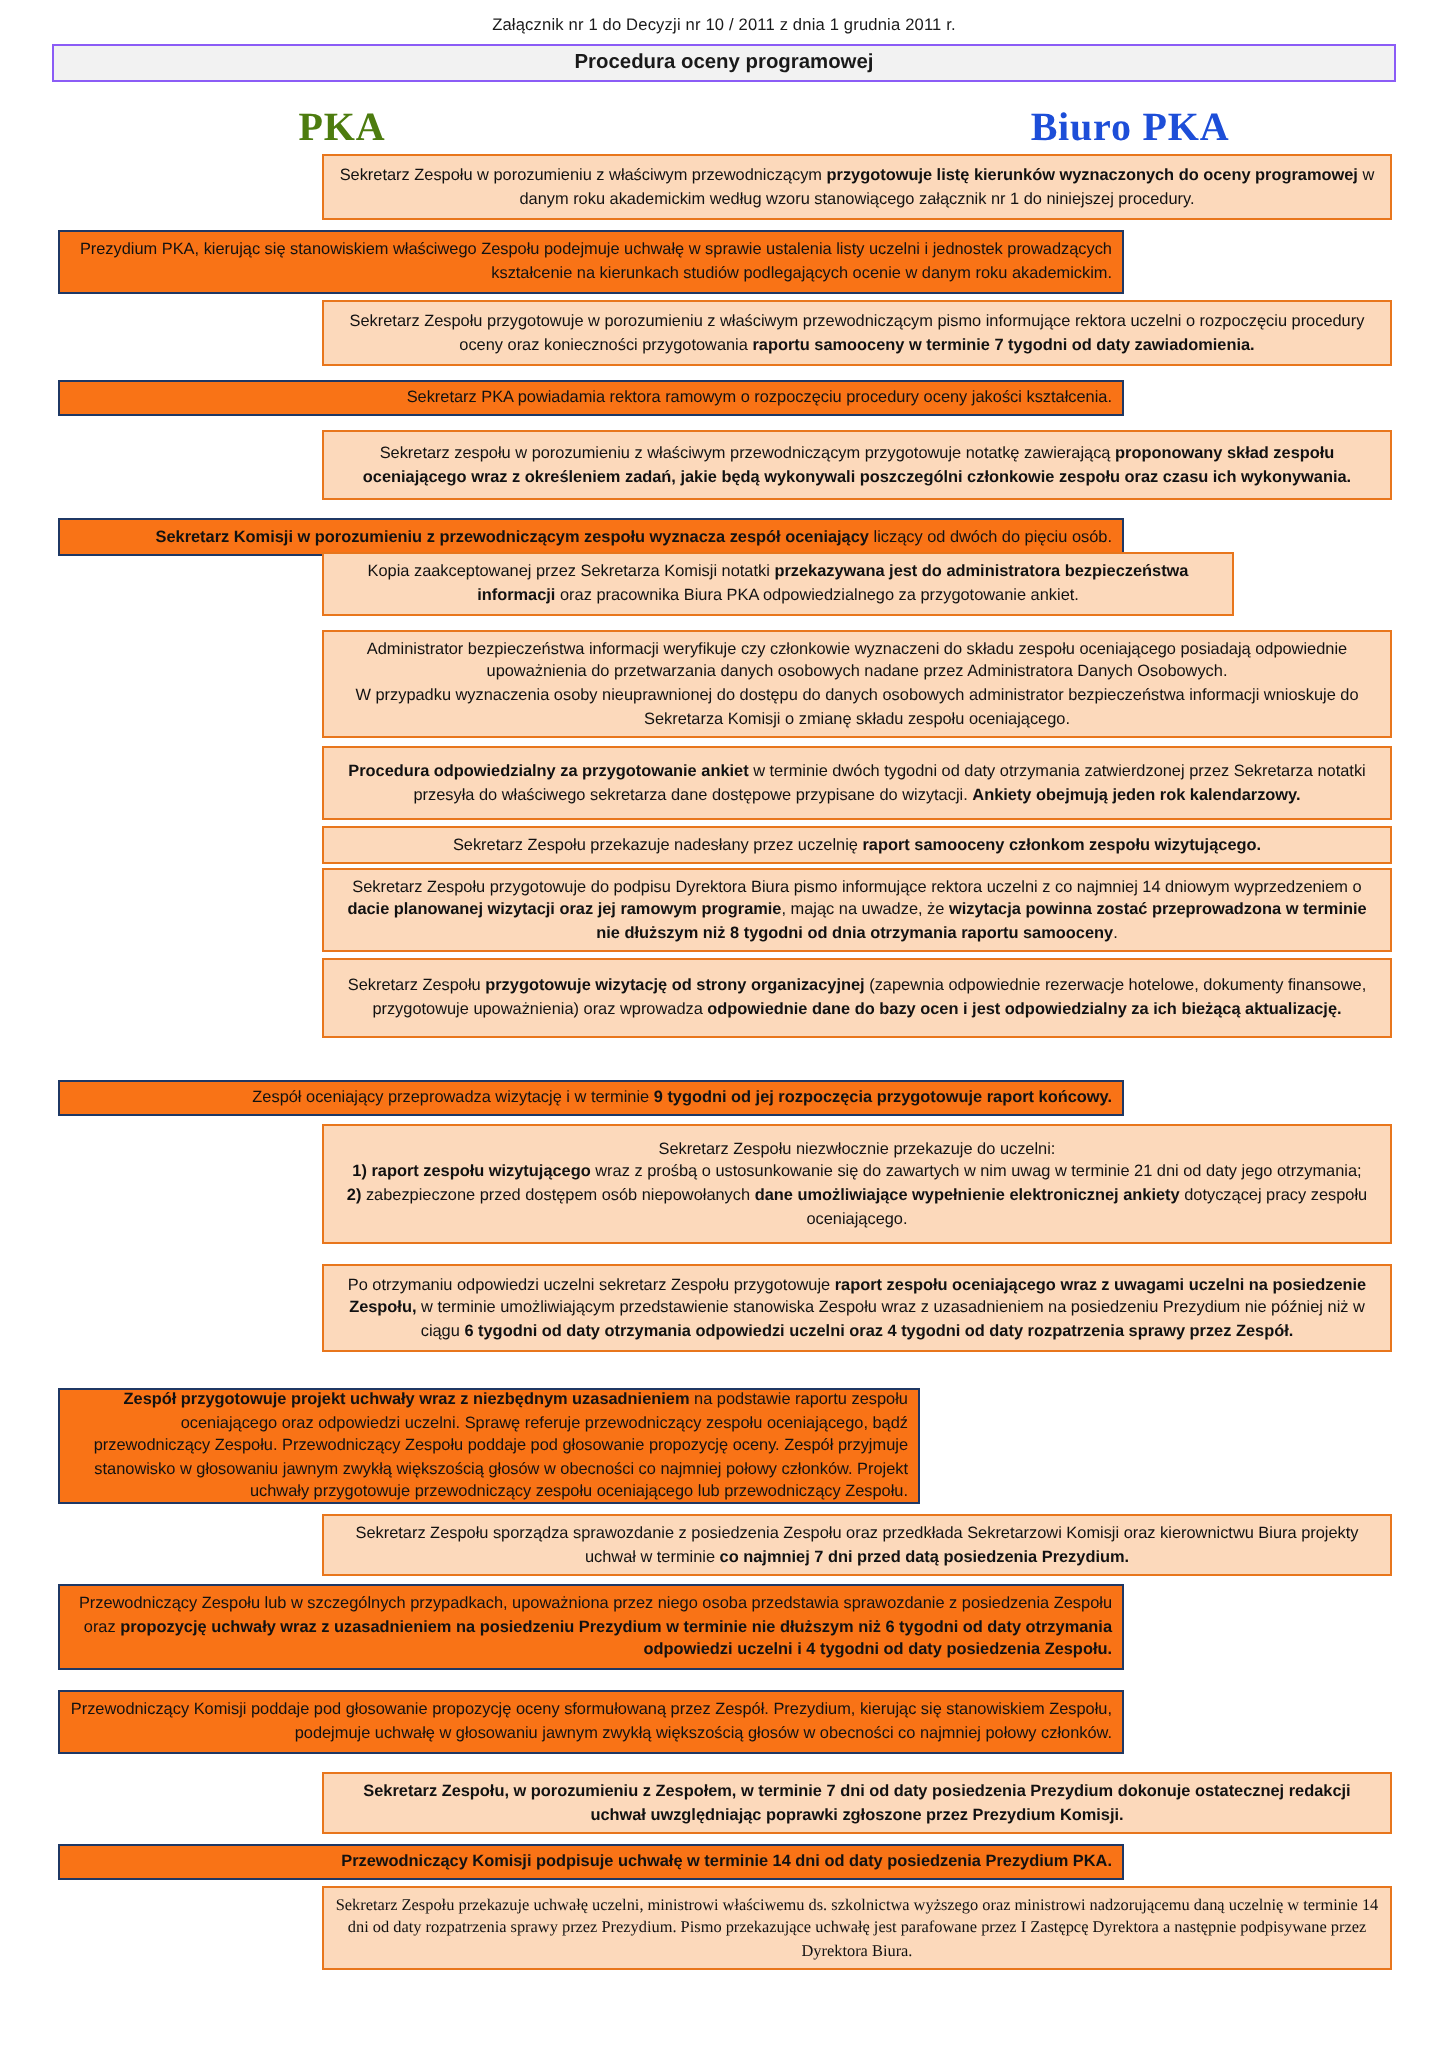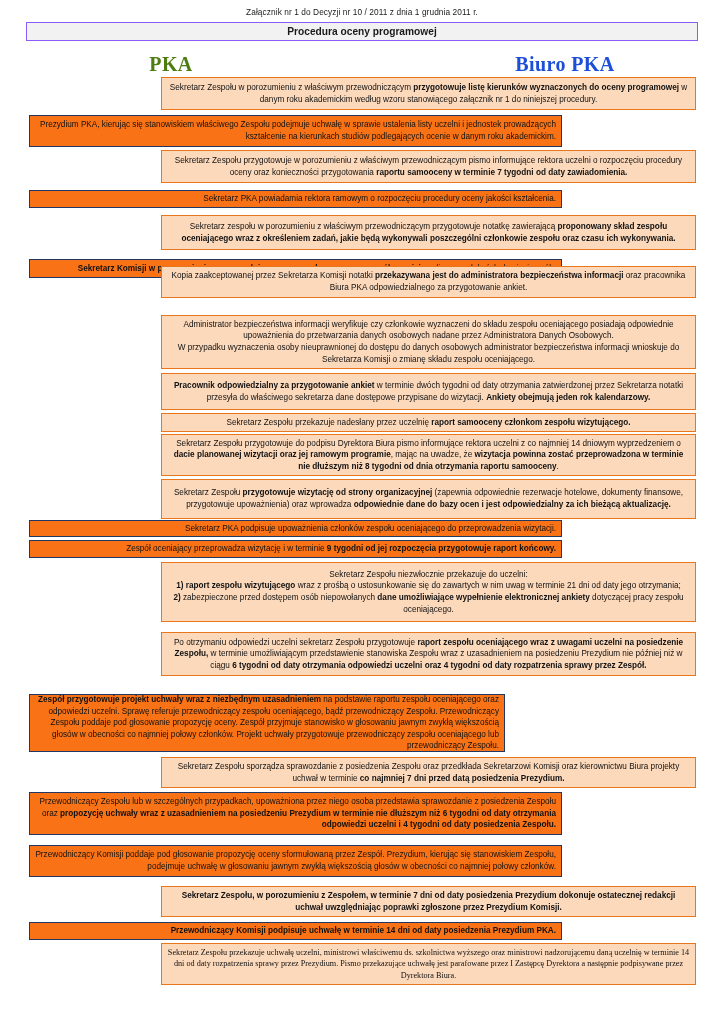--- a/index.html
+++ b/index.html
@@ -136,51 +136,48 @@
       </div>
       <div class="box blue" style="top: 190px; left: 29px; width: 533px; height: 18px;">
         <div class="txt">Sekretarz PKA powiadamia rektora ramowym o rozpoczęciu procedury oceny jakości kształcenia.</div>
       </div>
       <div class="box orange" style="top: 215px; left: 161px; width: 535px; height: 35px;">
         <div class="txt">Sekretarz zespołu w porozumieniu z właściwym przewodniczącym przygotowuje notatkę zawierającą <b>proponowany skład zespołu oceniającego wraz z określeniem zadań, jakie będą wykonywali poszczególni członkowie zespołu oraz czasu ich wykonywania.</b></div>
       </div>
       <div class="box blue" style="top: 259px; left: 29px; width: 533px; height: 19px;">
         <div class="txt"><b>Sekretarz Komisji w porozumieniu z przewodniczącym zespołu wyznacza zespół oceniający</b> liczący od dwóch do pięciu osób.</div>
       </div>
-      <div class="box orange" style="top: 266px; left: 161px; width: 535px; height: 32px;">
+      <div class="box orange" style="top: 276px; left: 161px; width: 456px; height: 32px;">
         <div class="txt">Kopia zaakceptowanej przez Sekretarza Komisji notatki <b>przekazywana jest do administratora bezpieczeństwa informacji</b> oraz pracownika Biura PKA odpowiedzialnego za przygotowanie ankiet.</div>
       </div>
       <div class="box orange" style="top: 315px; left: 161px; width: 535px; height: 54px;">
         <div class="txt">Administrator bezpieczeństwa informacji weryfikuje czy członkowie wyznaczeni do składu zespołu oceniającego posiadają odpowiednie upoważnienia do przetwarzania danych osobowych nadane przez Administratora Danych Osobowych.<br>W przypadku wyznaczenia osoby nieuprawnionej do dostępu do danych osobowych administrator bezpieczeństwa informacji wnioskuje do Sekretarza Komisji o zmianę składu zespołu oceniającego.</div>
       </div>
       <div class="box orange" style="top: 373px; left: 161px; width: 535px; height: 37px;">
-        <div class="txt"><b>Pracownik odpowiedzialny za przygotowanie ankiet</b> w terminie dwóch tygodni od daty otrzymania zatwierdzonej przez Sekretarza notatki przesyła do właściwego sekretarza dane dostępowe przypisane do wizytacji. <b>Ankiety obejmują jeden rok kalendarzowy.</b></div>
+        <div class="txt"><b>Procedura odpowiedzialny za przygotowanie ankiet</b> w terminie dwóch tygodni od daty otrzymania zatwierdzonej przez Sekretarza notatki przesyła do właściwego sekretarza dane dostępowe przypisane do wizytacji. <b>Ankiety obejmują jeden rok kalendarzowy.</b></div>
       </div>
       <div class="box orange" style="top: 413px; left: 161px; width: 535px; height: 19px;">
         <div class="txt">Sekretarz Zespołu przekazuje nadesłany przez uczelnię <b>raport samooceny członkom zespołu wizytującego.</b></div>
       </div>
       <div class="box orange" style="top: 434px; left: 161px; width: 535px; height: 42px;">
         <div class="txt">Sekretarz Zespołu przygotowuje do podpisu Dyrektora Biura pismo informujące rektora uczelni z co najmniej 14 dniowym wyprzedzeniem o <b>dacie planowanej wizytacji oraz jej ramowym programie</b>, mając na uwadze, że <b>wizytacja powinna zostać przeprowadzona w terminie nie dłuższym niż 8 tygodni od dnia otrzymania raportu samooceny</b>.</div>
       </div>
       <div class="box orange" style="top: 479px; left: 161px; width: 535px; height: 40px;">
         <div class="txt">Sekretarz Zespołu <b>przygotowuje wizytację od strony organizacyjnej</b> (zapewnia odpowiednie rezerwacje hotelowe,  dokumenty finansowe, przygotowuje upoważnienia) oraz wprowadza <b>odpowiednie dane do bazy ocen i jest odpowiedzialny za ich bieżącą aktualizację.</b></div>
       </div>
-      <div class="box blue" style="top: 520px; left: 29px; width: 533px; height: 17px;">
-        <div class="txt">Sekretarz PKA podpisuje upoważnienia członków zespołu oceniającego do przeprowadzenia wizytacji.</div>
-      </div>
       <div class="box blue" style="top: 540px; left: 29px; width: 533px; height: 18px;">
         <div class="txt">Zespół oceniający przeprowadza wizytację i w terminie <b>9 tygodni od jej rozpoczęcia przygotowuje raport końcowy.</b></div>
       </div>
       <div class="box orange" style="top: 562px; left: 161px; width: 535px; height: 60px;">
         <div class="txt">Sekretarz Zespołu niezwłocznie przekazuje do uczelni:<br><b>1) raport zespołu wizytującego</b> wraz z prośbą o ustosunkowanie się do zawartych w nim uwag w terminie 21 dni od daty jego otrzymania;<br><b>2)</b> zabezpieczone przed dostępem osób niepowołanych <b>dane umożliwiające wypełnienie elektronicznej ankiety</b> dotyczącej pracy zespołu oceniającego.</div>
       </div>
       <div class="box orange" style="top: 632px; left: 161px; width: 535px; height: 44px;">
         <div class="txt">Po otrzymaniu odpowiedzi uczelni sekretarz Zespołu przygotowuje <b>raport zespołu oceniającego wraz z uwagami uczelni na posiedzenie Zespołu,</b> w terminie umożliwiającym przedstawienie stanowiska Zespołu wraz z uzasadnieniem na posiedzeniu Prezydium nie później niż w ciągu <b>6 tygodni od daty otrzymania odpowiedzi uczelni oraz 4 tygodni od daty rozpatrzenia sprawy przez Zespół.</b></div>
       </div>
-      <div class="box blue" style="top: 694px; left: 29px; width: 476px; height: 58px;">
+      <div class="box blue" style="top: 694px; left: 29px; width: 431px; height: 58px;">
         <div class="txt"><b>Zespół przygotowuje projekt uchwały wraz z niezbędnym uzasadnieniem</b> na podstawie raportu zespołu oceniającego oraz odpowiedzi uczelni. Sprawę referuje przewodniczący zespołu oceniającego, bądź przewodniczący Zespołu. Przewodniczący Zespołu poddaje pod głosowanie propozycję oceny. Zespół przyjmuje stanowisko w głosowaniu jawnym zwykłą większością głosów w obecności co najmniej połowy członków. Projekt uchwały przygotowuje przewodniczący zespołu oceniającego lub przewodniczący Zespołu.</div>
       </div>
       <div class="box orange" style="top: 757px; left: 161px; width: 535px; height: 31px; justify-content: center;">
         <div class="txt">Sekretarz Zespołu sporządza sprawozdanie z posiedzenia Zespołu oraz przedkłada Sekretarzowi Komisji oraz kierownictwu Biura projekty uchwał  w terminie <b>co najmniej  7 dni przed datą posiedzenia Prezydium.</b></div>
       </div>
       <div class="box blue" style="top: 792px; left: 29px; width: 533px; height: 43px;">
         <div class="txt">Przewodniczący Zespołu lub w szczególnych przypadkach, upoważniona przez niego osoba przedstawia sprawozdanie z posiedzenia Zespołu oraz <b>propozycję uchwały wraz z uzasadnieniem na posiedzeniu Prezydium w terminie nie dłuższym niż 6 tygodni od daty otrzymania odpowiedzi uczelni i 4 tygodni od daty posiedzenia Zespołu.</b></div>
       </div>
       <div class="box blue" style="top: 845px; left: 29px; width: 533px; height: 32px;">
         <div class="txt">Przewodniczący Komisji poddaje pod głosowanie propozycję oceny sformułowaną przez Zespół. Prezydium, kierując się stanowiskiem Zespołu, podejmuje uchwałę w głosowaniu jawnym zwykłą większością głosów w obecności co najmniej połowy członków.</div>

